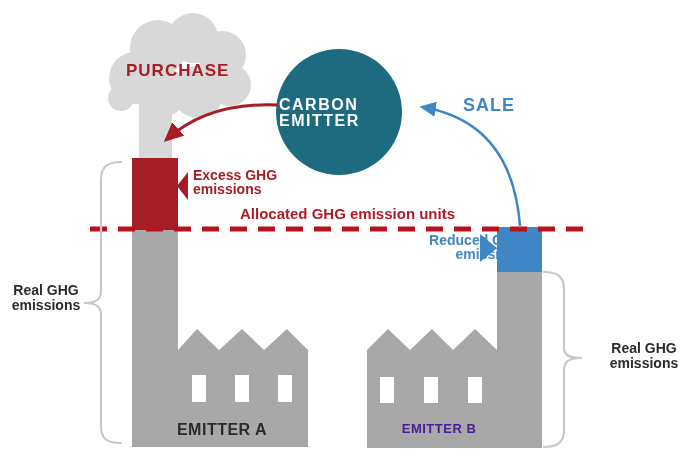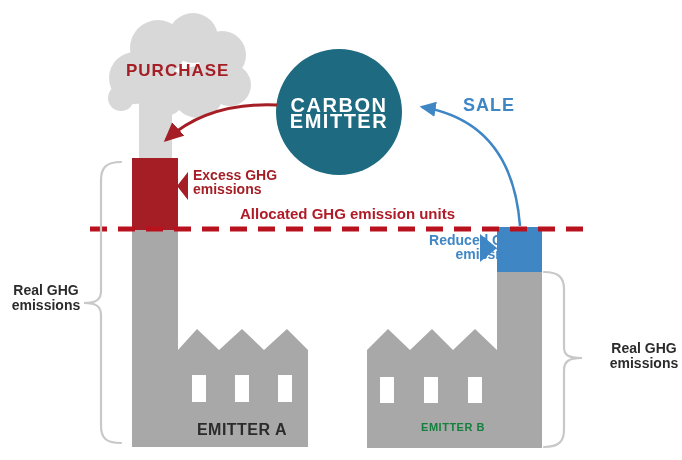--- a/index.html
+++ b/index.html
@@ -4,38 +4,38 @@
 <style>
   html,body{margin:0;padding:0;background:#ffffff;}
   #stage{
     position:relative;width:682px;height:460px;background:#ffffff;overflow:hidden;
     font-family:"Liberation Sans",sans-serif;
   }
   #stage svg{position:absolute;left:0;top:0;}
   .lbl{position:absolute;white-space:nowrap;}
   .lbl-purchase{left:126px;top:61px;width:100px;text-align:right;
     font-size:17px;font-weight:bold;letter-spacing:1px;color:#a51e25;}
-  .lbl-market{left:279px;top:97px;width:120px;text-align:center;
-    font-size:20px;font-weight:bold;letter-spacing:1.5px;color:#ffffff;line-height:16px;}
+  .lbl-market{left:279px;top:97px;width:120px;
+    font-size:16px;font-weight:bold;letter-spacing:1.5px;color:#ffffff;line-height:16px;}
   .lbl-sale{left:463px;top:95px;width:60px;
     font-size:18px;font-weight:bold;letter-spacing:1px;color:#3f86c5;}
   .lbl-excess{left:193px;top:169px;text-align:left;
     font-size:14px;font-weight:600;color:#a51e25;line-height:13.5px;}
   .lbl-allocated{left:240px;top:205px;width:195px;text-align:right;
     font-size:15px;font-weight:600;color:#b01b28;}
   .lbl-reduced{left:378px;top:233px;width:98px;text-align:right;
     font-size:14px;font-weight:600;color:#3f86c5;line-height:14px;margin-left:48px;}
   .lbl-real-left{left:10px;top:283px;width:72px;text-align:center;
     font-size:14px;font-weight:bold;color:#2b2b2b;line-height:14.5px;}
   .lbl-real-right{left:606px;top:341px;width:76px;text-align:center;
     font-size:14px;font-weight:bold;color:#2b2b2b;line-height:14.5px;}
-  .lbl-emitter-a{left:157px;top:421px;width:130px;text-align:right;
+  .lbl-emitter-a{left:157px;top:421px;width:130px;text-align:center;
     font-size:16px;font-weight:bold;letter-spacing:.5px;color:#2b2b2b;}
-  .lbl-emitter-b{left:388px;top:421px;width:130px;text-align:center;
-    font-size:11px;font-weight:bold;letter-spacing:.5px;color:#15803d;}
+  .lbl-emitter-b{left:374px;top:421px;width:130px;text-align:center;
+    font-size:13px;font-weight:bold;letter-spacing:.5px;color:#4c1d95;}
 </style>
 </head>
 <body>
 
 <div id="stage">
 
   <svg width="682" height="460" viewBox="0 0 682 460">
     <defs>
       <marker id="mRed" markerWidth="8" markerHeight="7" refX="5.5" refY="3" orient="auto">
         <path d="M0,0 L6.5,3 L0,6 Z" fill="#a51e25"></path>

